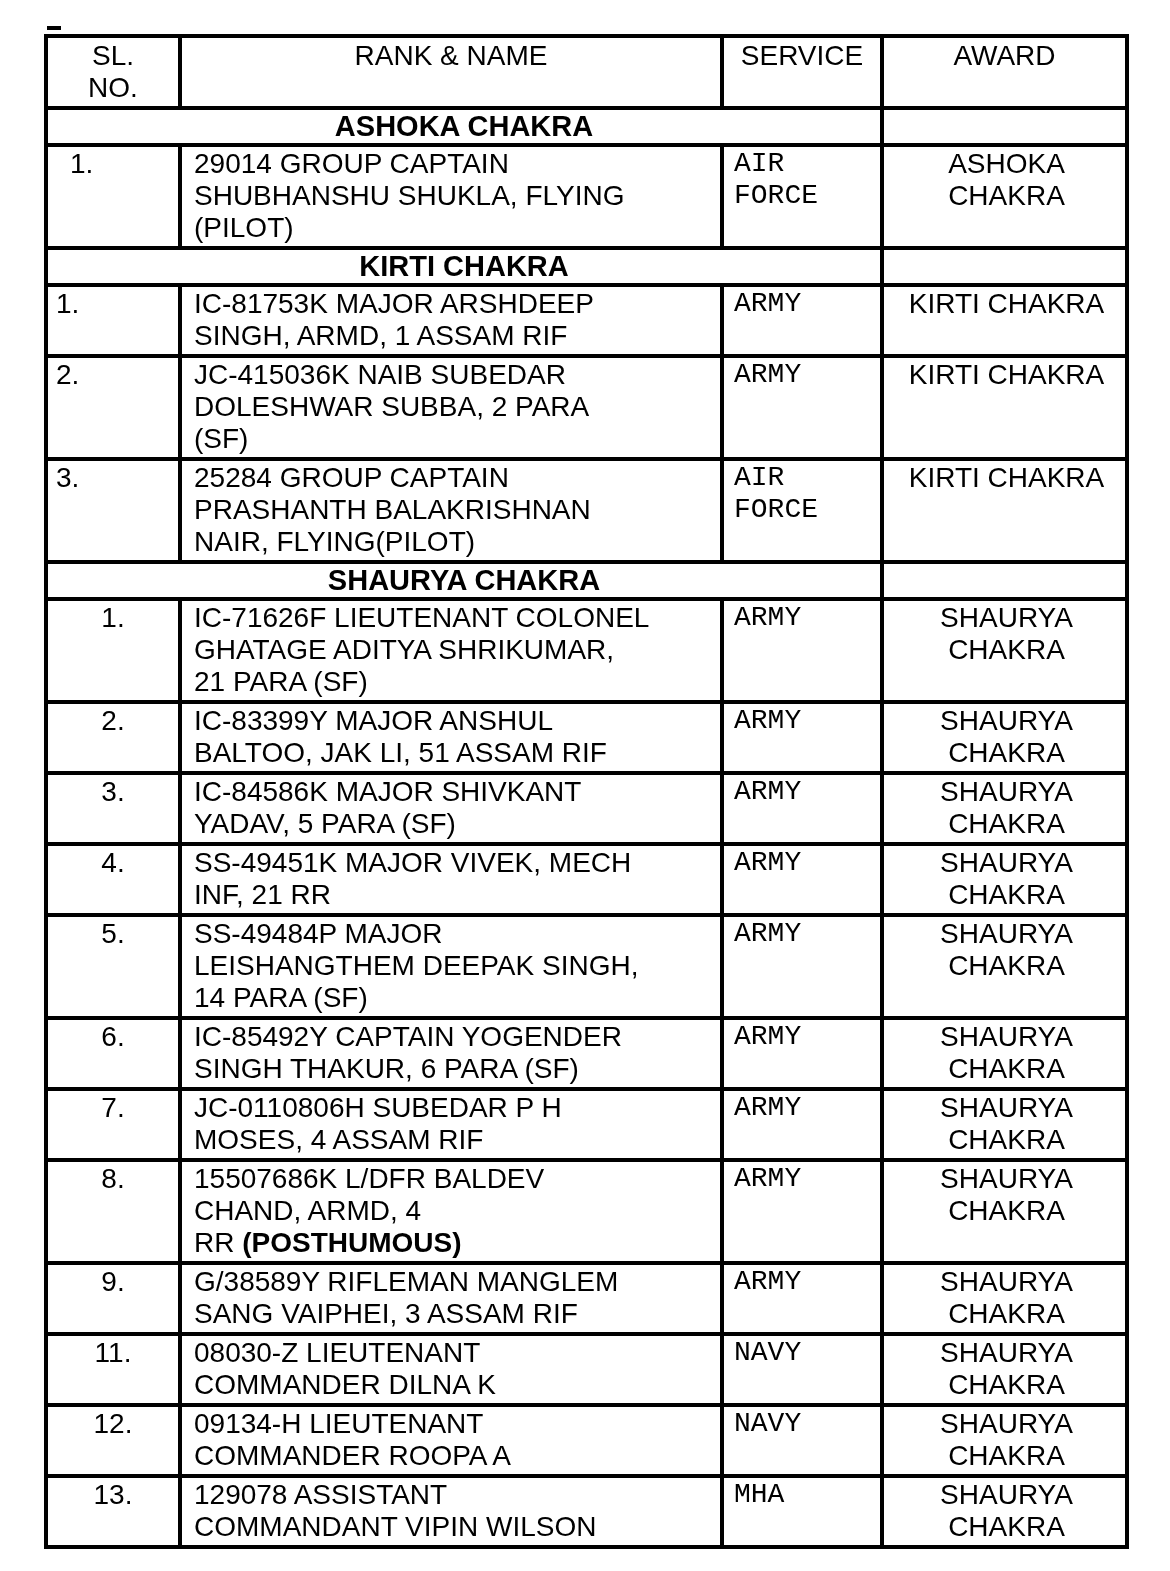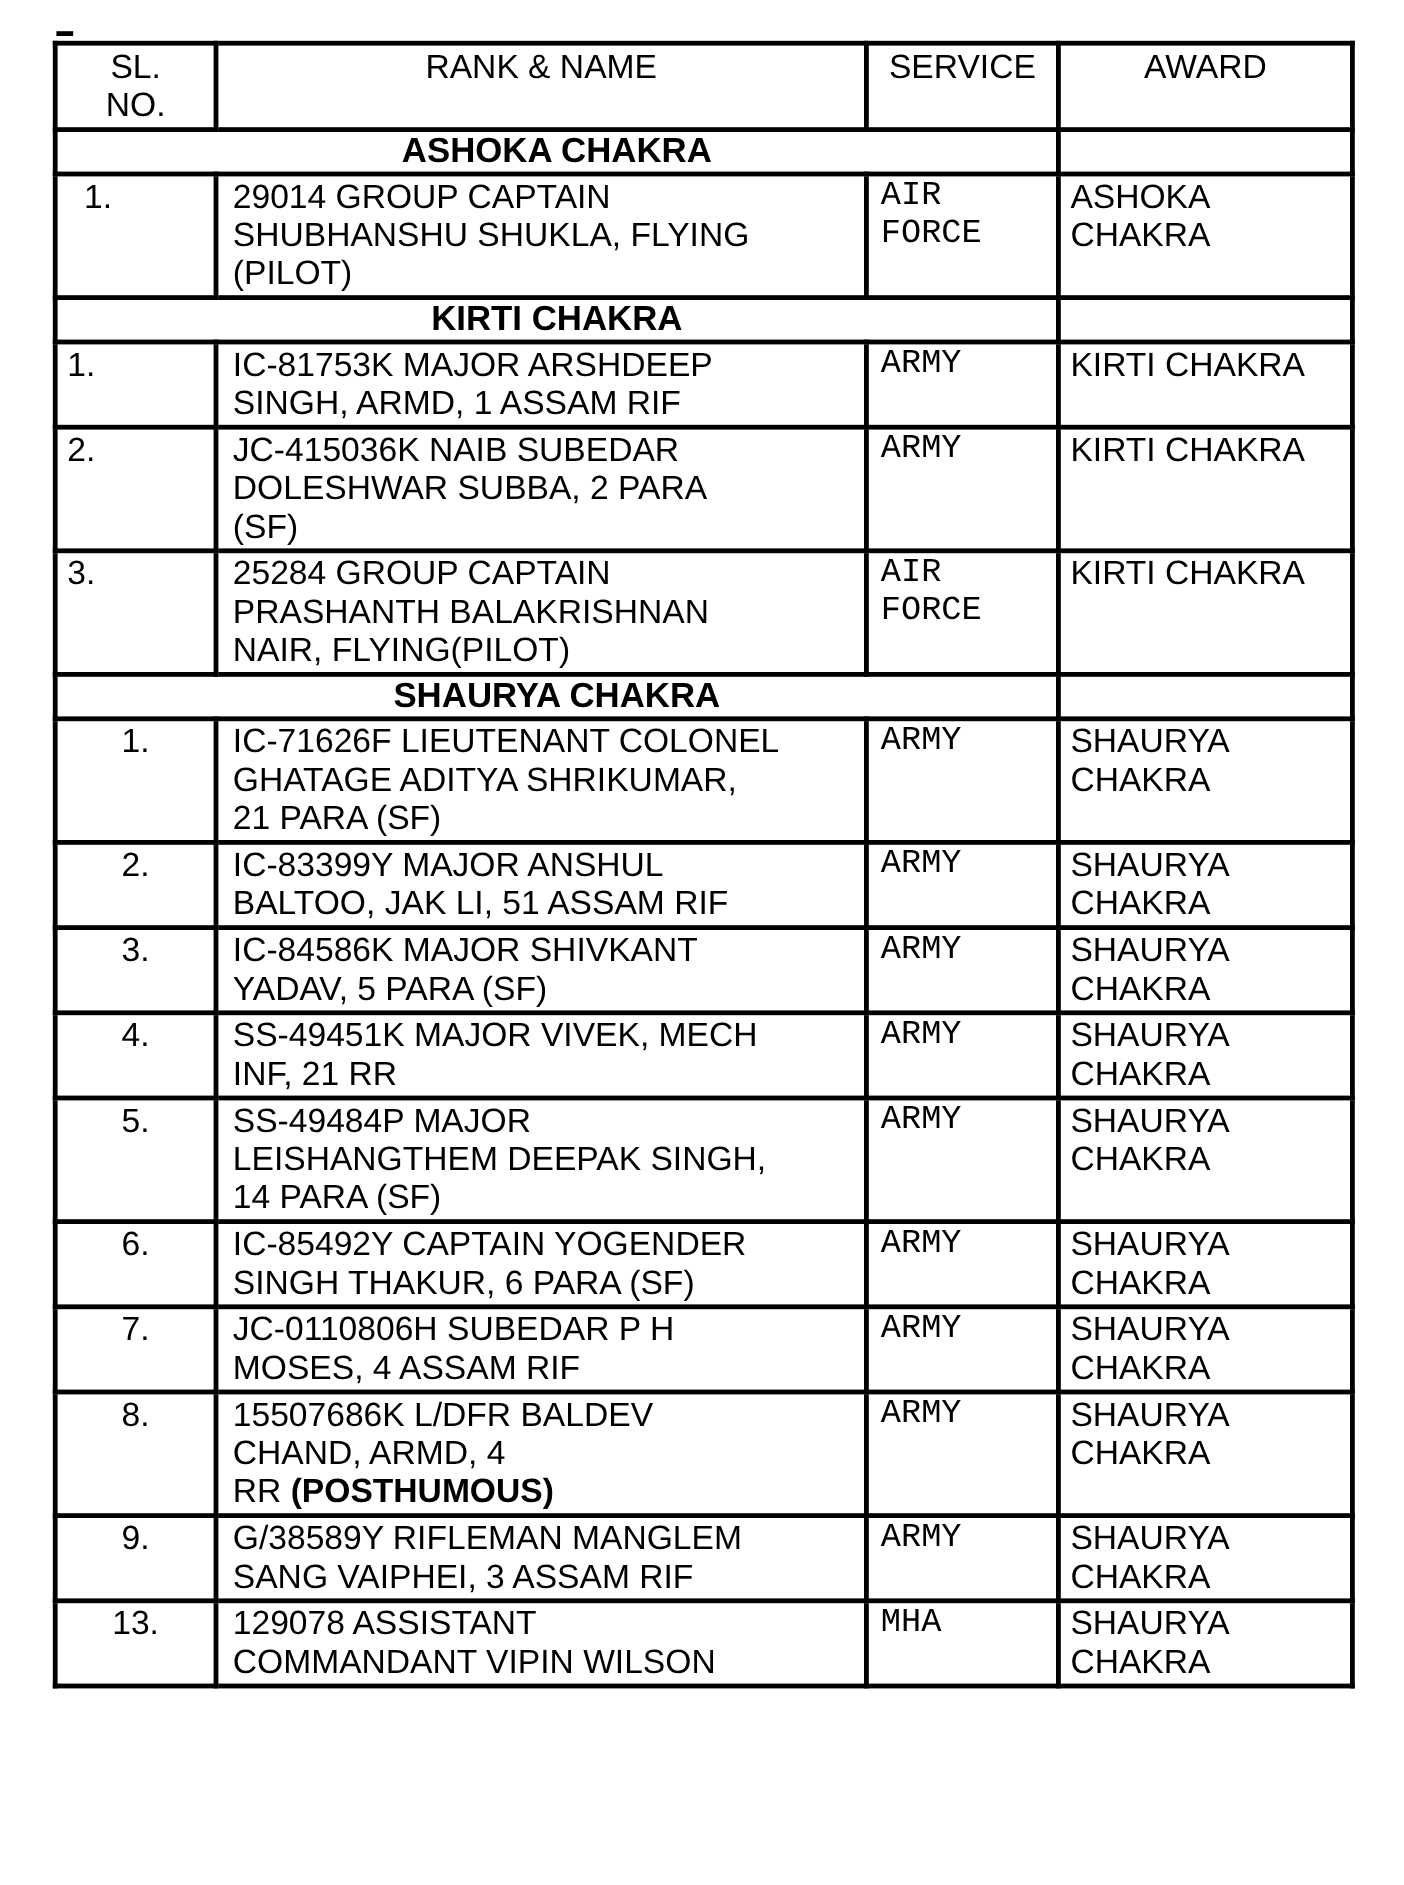--- a/index.html
+++ b/index.html
@@ -46,21 +46,21 @@
     text-align: center;
     padding: 2px 4px;
   }
   td.cell {
     font-size: 28px;
     line-height: 32px;
     padding: 1px 4px;
   }
   td.name-cell   { padding: 1px 6px 2px 12px; }
   td.service-cell{ padding: 1px 4px 2px 10px; font-family: Liberation Mono, monospace; }
-  td.award-cell  { padding: 1px 4px 2px 8px; }
+  td.award-cell  { padding: 1px 4px 2px 8px; text-align: center; }
   td.sl-mid    { padding-left: 22px; vertical-align: middle; }
   td.sl-left   { padding-left: 8px; text-align: left; }
   td.sl-center { text-align: center; }
   td.section-title-cell {
     font-size: 29px;
     font-weight: bold;
     text-align: center;
     line-height: 32px;
     padding: 0 4px 1px 4px;
   }
@@ -206,20 +206,36 @@
       </tr>
       <tr>
         <td class="cell sl-cell sl-center">9.</td>
         <td class="cell name-cell"><span>G/38589Y RIFLEMAN MANGLEM
 SANG VAIPHEI, 3 ASSAM RIF</span><span class="name-bold"></span></td>
         <td class="cell service-cell">ARMY</td>
         <td class="cell award-cell">SHAURYA
 CHAKRA</td>
       </tr>
       <tr>
+        <td class="cell sl-cell sl-center">11.</td>
+        <td class="cell name-cell"><span>08030-Z LIEUTENANT
+COMMANDER DILNA K</span><span class="name-bold"></span></td>
+        <td class="cell service-cell">NAVY</td>
+        <td class="cell award-cell">SHAURYA
+CHAKRA</td>
+      </tr>
+      <tr>
+        <td class="cell sl-cell sl-center">12.</td>
+        <td class="cell name-cell"><span>09134-H LIEUTENANT
+COMMANDER ROOPA A</span><span class="name-bold"></span></td>
+        <td class="cell service-cell">NAVY</td>
+        <td class="cell award-cell">SHAURYA
+CHAKRA</td>
+      </tr>
+      <tr>
         <td class="cell sl-cell sl-center">13.</td>
         <td class="cell name-cell"><span>129078 ASSISTANT
 COMMANDANT VIPIN WILSON</span><span class="name-bold"></span></td>
         <td class="cell service-cell">MHA</td>
         <td class="cell award-cell">SHAURYA
 CHAKRA</td>
       </tr>
     </tbody>
 </table>
 

